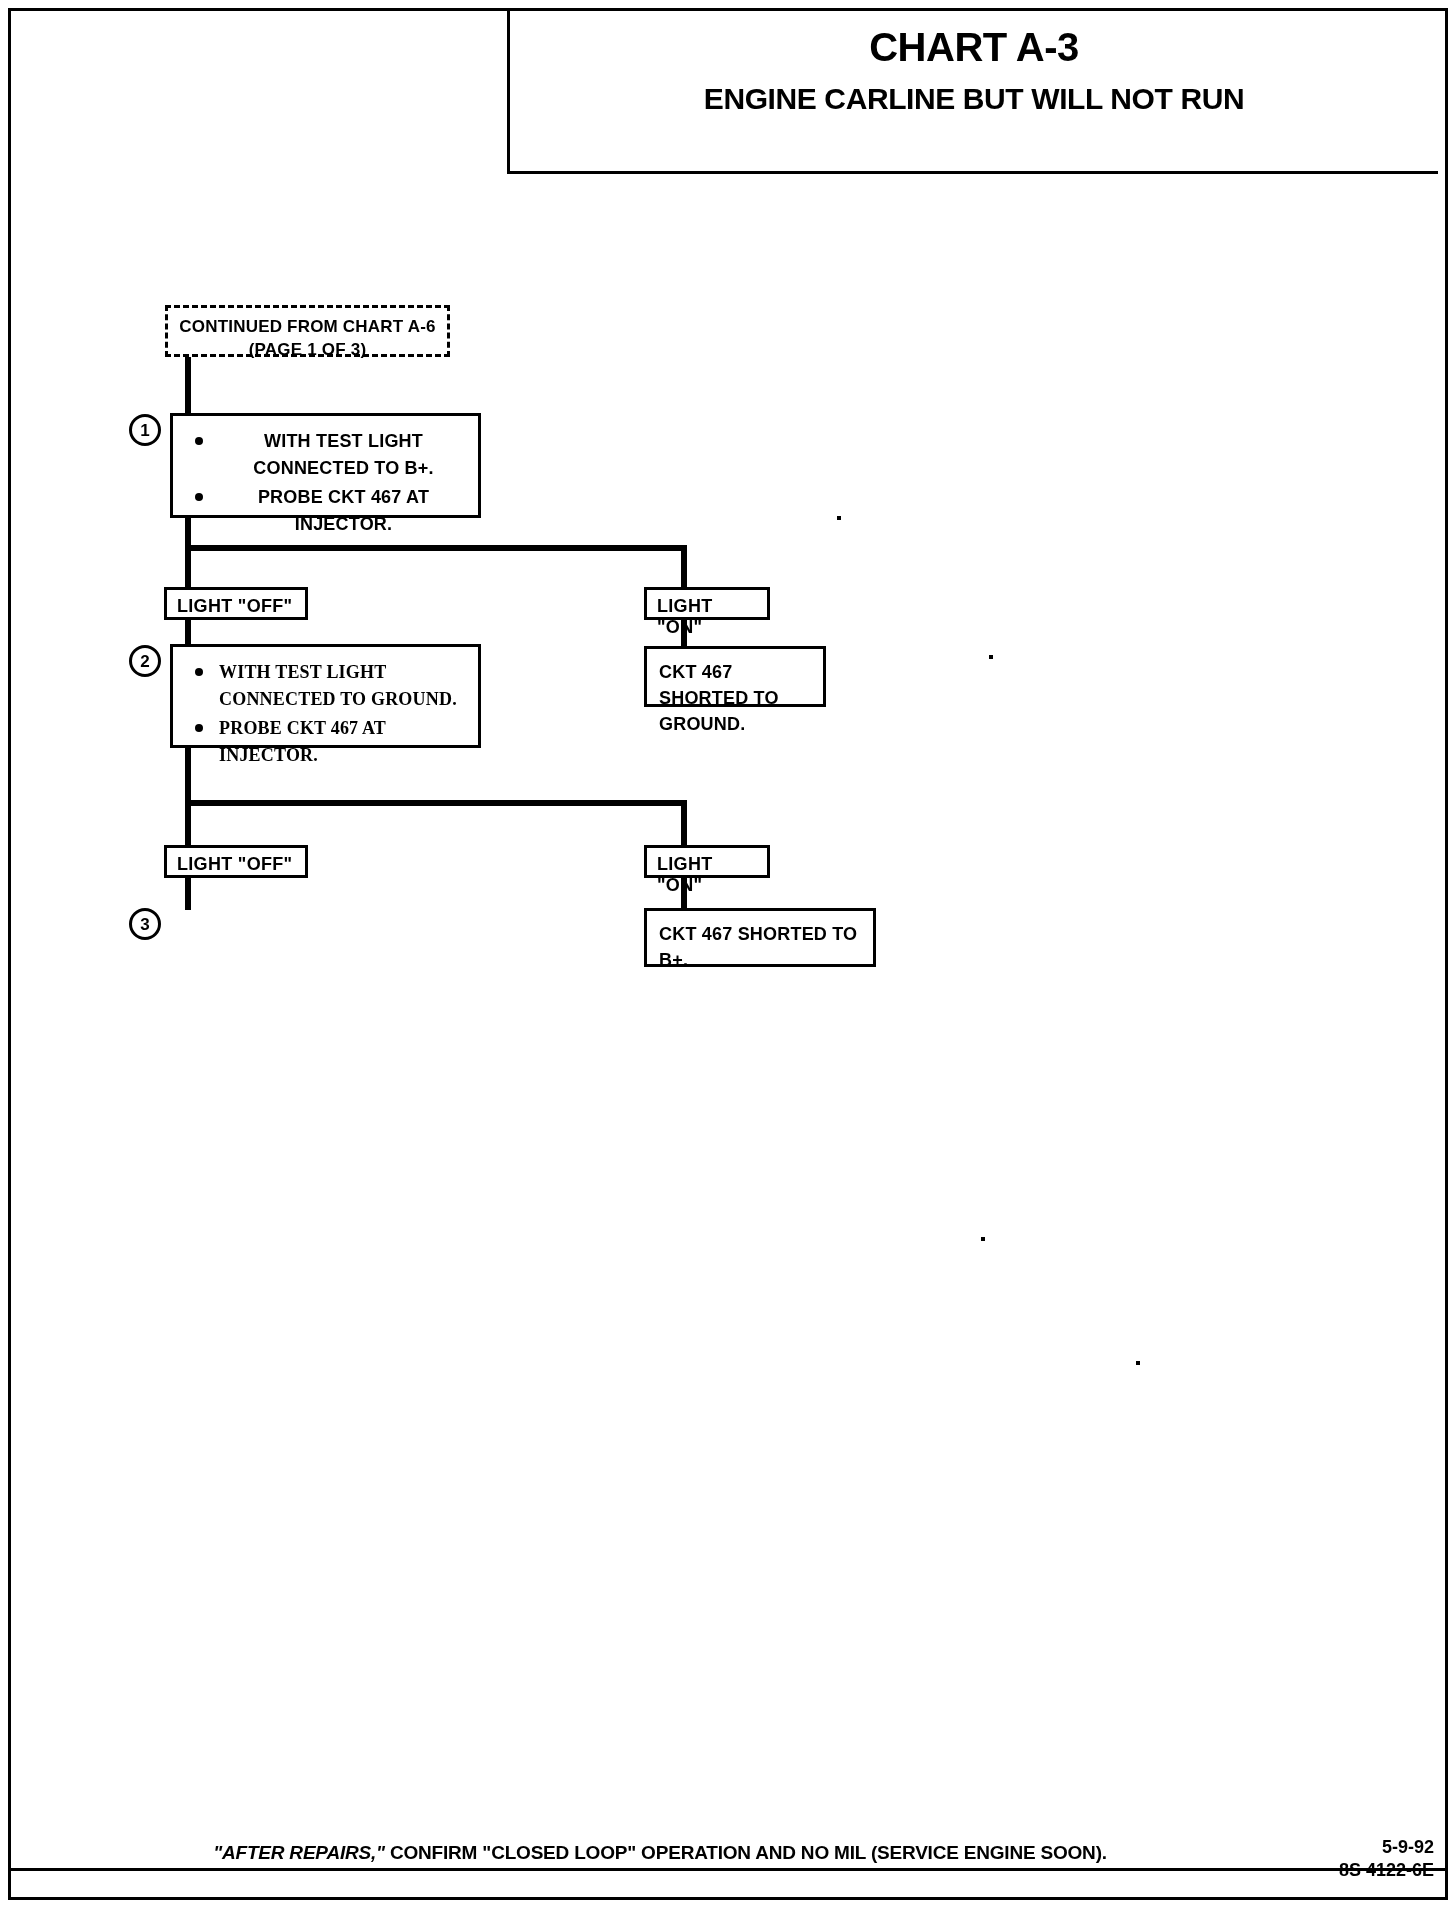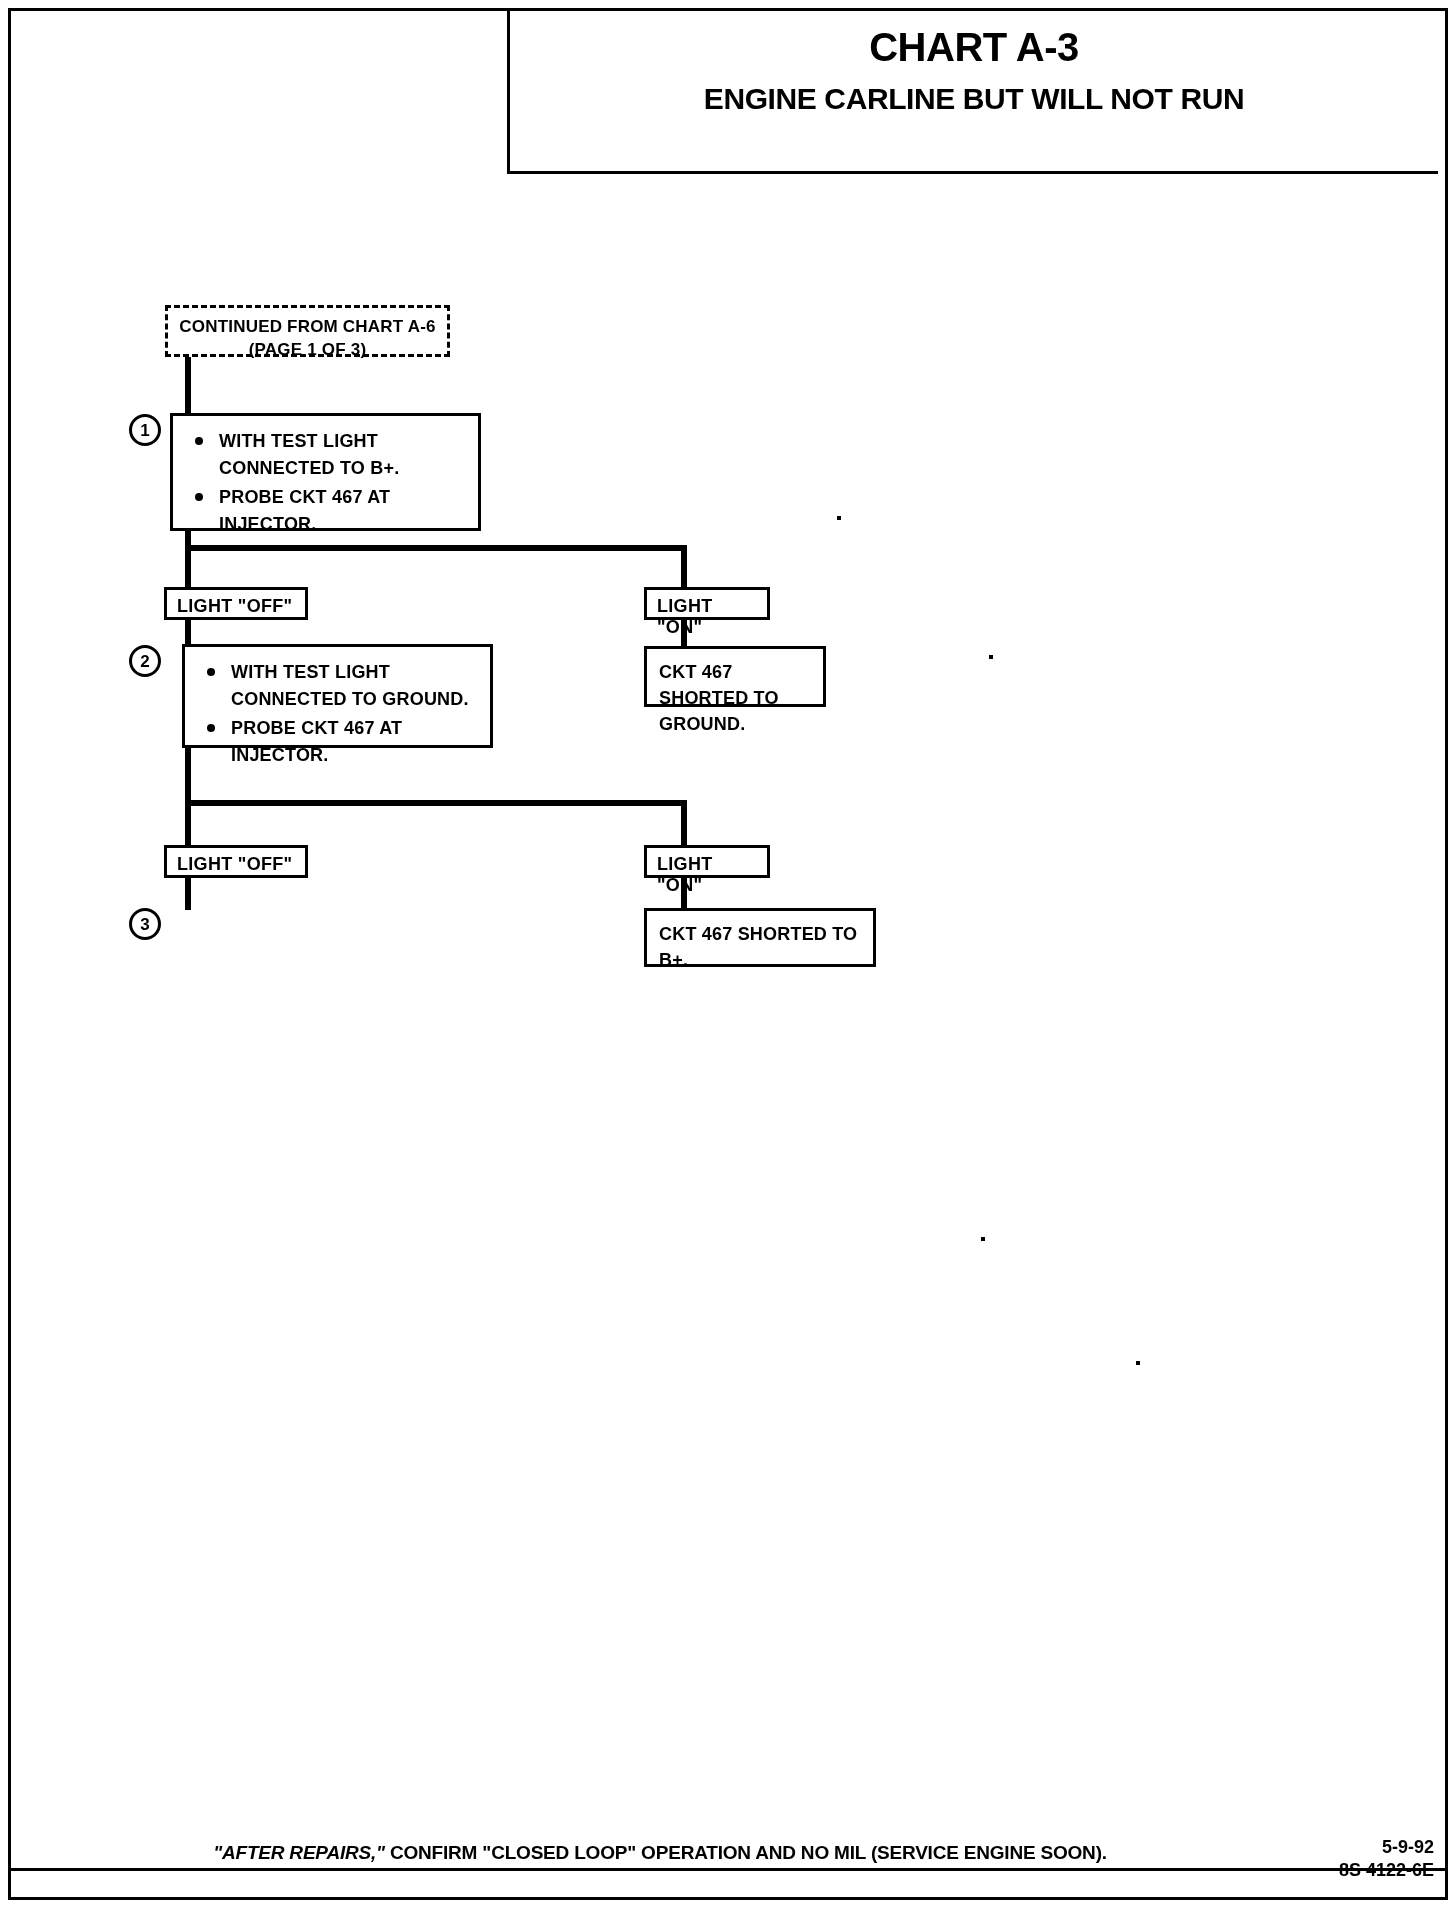--- a/index.html
+++ b/index.html
@@ -213,36 +213,36 @@
   <div class="line v" style="left:185px; top:876px; height:34px;"></div>
 
   <div class="line v" style="left:681px; top:876px; height:34px;"></div>
 
   <div class="node dashed" style="left:165px; top:305px; width:285px; height:52px;">
     <div>CONTINUED FROM CHART A-6</div>
     <div>(PAGE 1 OF 3)</div>
   </div>
 
   <div class="step-circle" style="left:129px; top:414px;">1</div>
-  <div class="node step" style="left:170px; top:413px; width:311px; height:118px;">
+  <div class="node step" style="left:170px; top:413px; width:311px; height:105px;text-align:center;">
     <ul class="bullet-list">
       <li>WITH TEST LIGHT CONNECTED TO B+.</li>
       <li>PROBE CKT 467 AT INJECTOR.</li>
     </ul>
   </div>
 
   <div class="node small-label" style="left:164px; top:587px; width:144px; height:33px;">LIGHT "OFF"</div>
   <div class="node small-label" style="left:644px; top:587px; width:126px; height:33px;">LIGHT "ON"</div>
 
   <div class="node result" style="left:644px; top:646px; width:182px; height:61px;">
     <span>CKT 467 SHORTED TO GROUND.</span>
   </div>
 
   <div class="step-circle" style="left:129px; top:645px;">2</div>
-  <div class="node step" style="left:182px; top:644px; width:311px; height:104px;">
+  <div class="node step" style="left:170px; top:644px; width:311px; height:104px;font-family:Liberation Serif, serif;">
     <ul class="bullet-list">
       <li>WITH TEST LIGHT CONNECTED TO GROUND.</li>
       <li>PROBE CKT 467 AT INJECTOR.</li>
     </ul>
   </div>
 
   <div class="node small-label" style="left:164px; top:845px; width:144px; height:33px;">LIGHT "OFF"</div>
   <div class="node small-label" style="left:644px; top:845px; width:126px; height:33px;">LIGHT "ON"</div>
 
   <div class="node result" style="left:644px; top:908px; width:232px; height:59px;">

